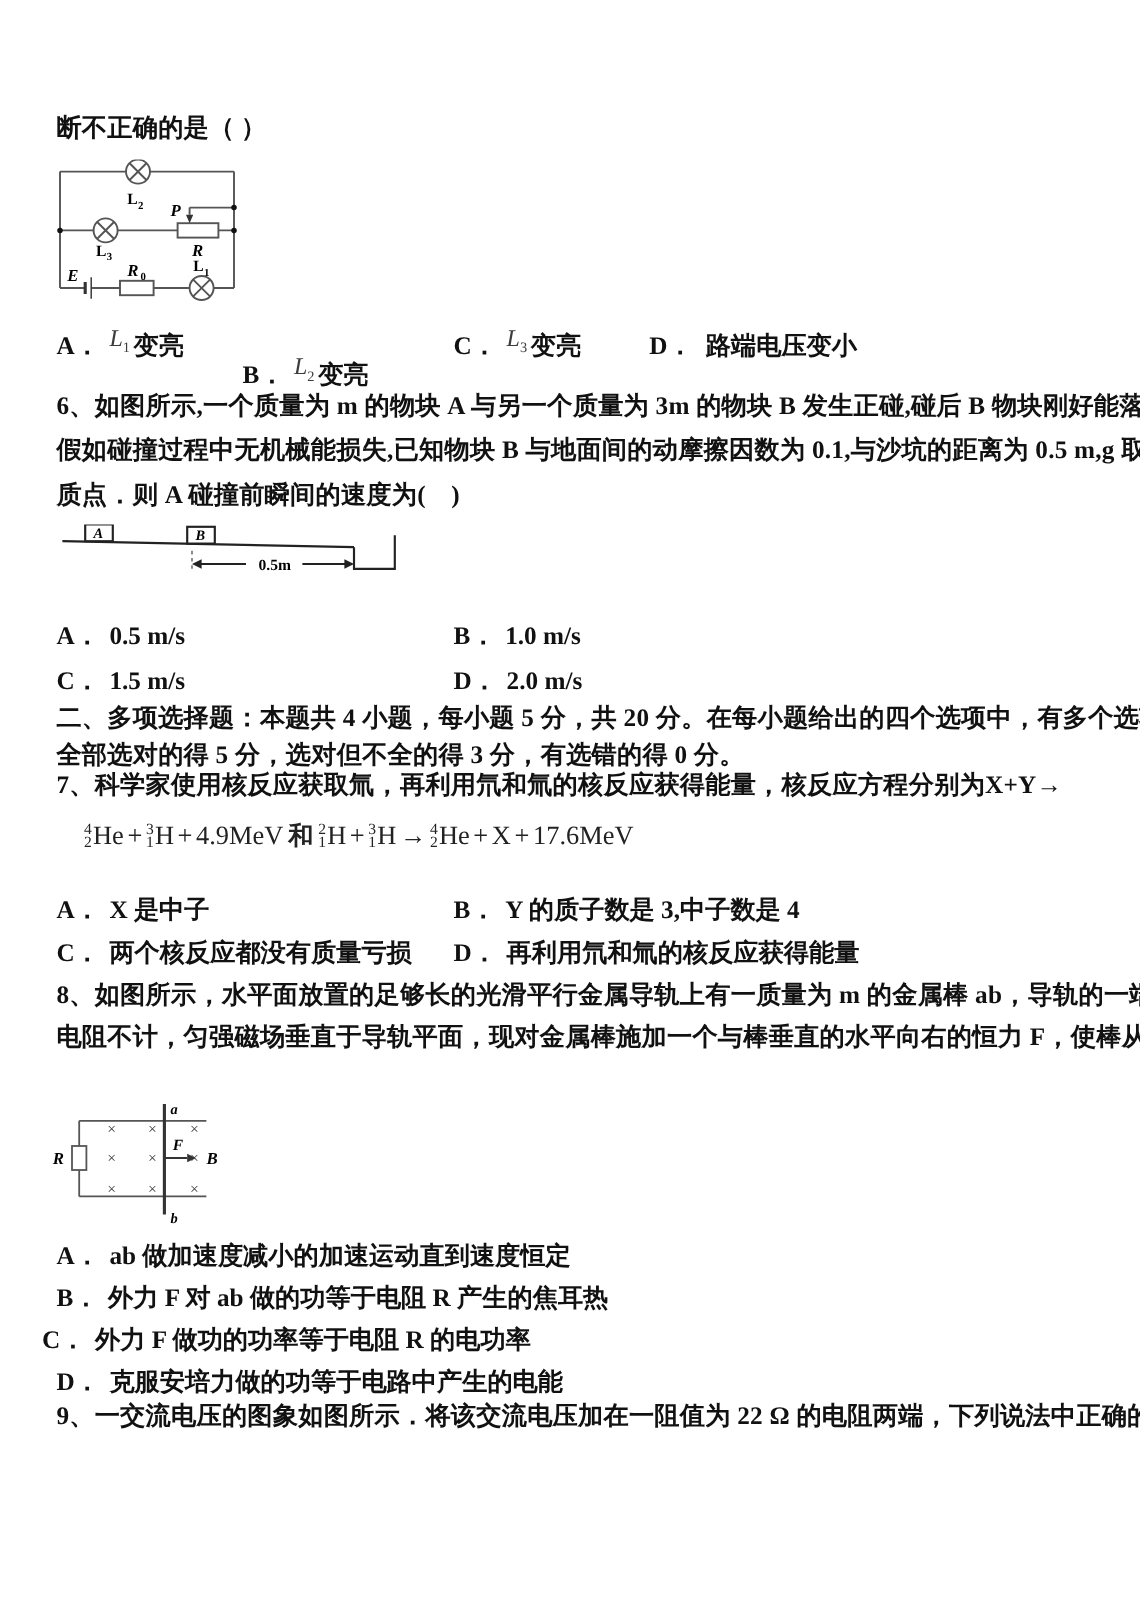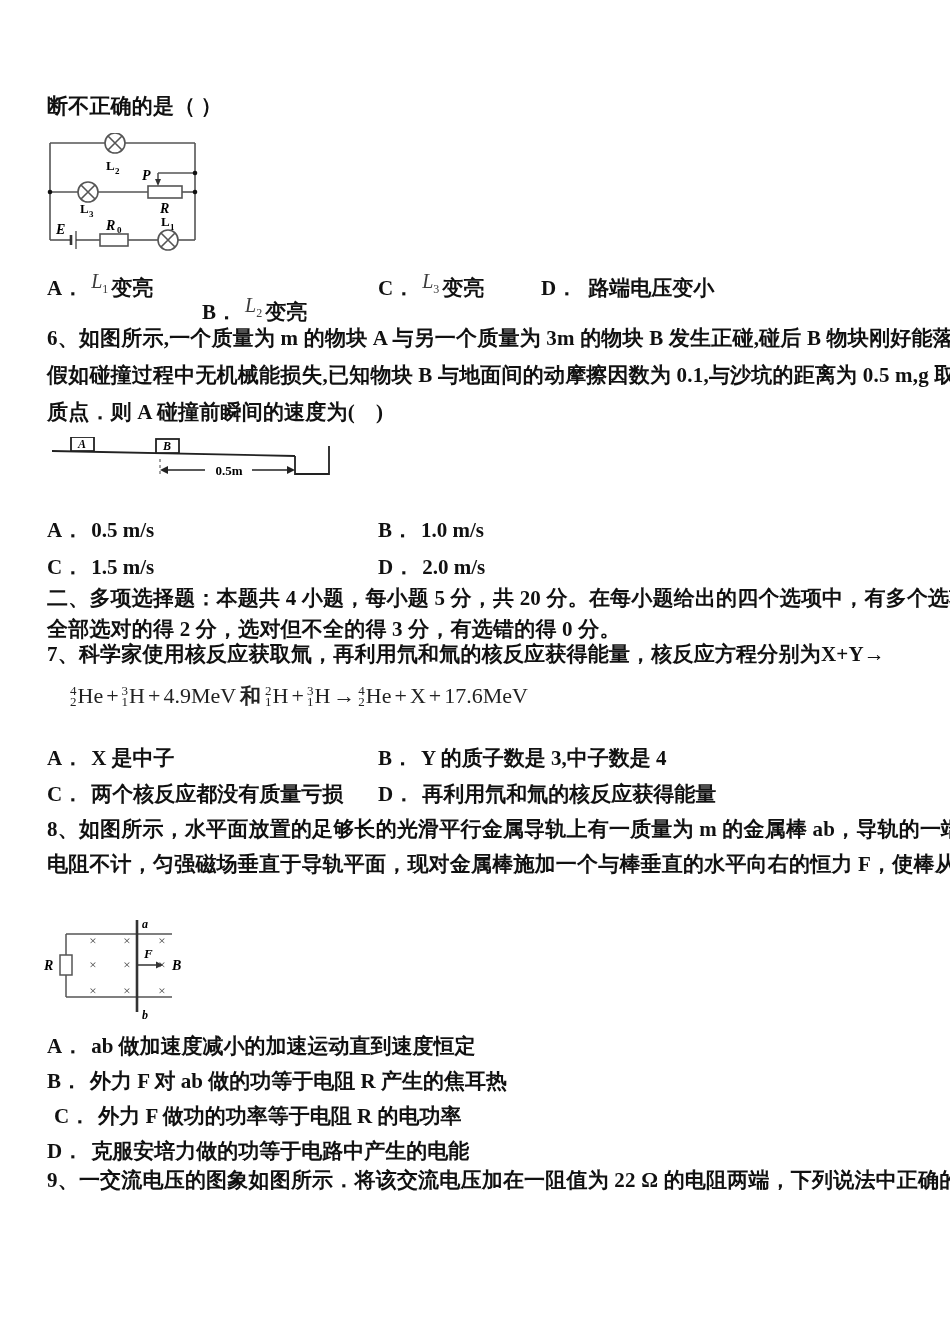--- a/index.html
+++ b/index.html
@@ -150,21 +150,21 @@
   <span class="opt" style="left:47px; top:553px;">
     <b class="olabel">C．</b><b class="otxt" style="font-weight:700">1.5 m/s</b>
   </span>
   <span class="opt" style="left:378px; top:553px;">
     <b class="olabel">D．</b><b class="otxt" style="font-weight:700">2.0 m/s</b>
   </span>
 </div>
 
 <div class="abs para tight" style="left:47px; top:583px; width:890px;">
   <div>二、多项选择题：本题共 4 小题，每小题 5 分，共 20 分。在每小题给出的四个选项中，有多个选项是符合题目要求的。</div>
-  <div>全部选对的得 2 分，选对但不全的得 3 分，有选错的得 0 分。</div>
+  <div>全部选对的得 5 分，选对但不全的得 3 分，有选错的得 0 分。</div>
 </div>
 
 <div class="abs cjk" style="left:47px; top:640px;">7、科学家使用核反应获取氚，再利用氘和氚的核反应获得能量，核反应方程分别为X+Y→</div>
 
 <div class="abs eqrow" style="left:70px; top:682px;">
   <span class="formula">
     <span class="nuc">
         <span class="pre">
           <span>4</span>
           <span>2</span>
@@ -261,21 +261,21 @@
   <text x="142" y="58" font-size="14" font-style="italic" font-weight="bold">B</text>
 </svg>
 
 <div>
   <span class="opt" style="left:47px; top:1032px;">
     <b class="olabel">A．</b><span class="otxt">ab 做加速度减小的加速运动直到速度恒定</span>
   </span>
   <span class="opt" style="left:47px; top:1067px;">
     <b class="olabel">B．</b><span class="otxt">外力 F 对 ab 做的功等于电阻 R 产生的焦耳热</span>
   </span>
-  <span class="opt" style="left:54px; top:1102px;">
+  <span class="opt" style="left:35px; top:1102px;">
     <b class="olabel">C．</b><span class="otxt">外力 F 做功的功率等于电阻 R 的电功率</span>
   </span>
   <span class="opt" style="left:47px; top:1137px;">
     <b class="olabel">D．</b><span class="otxt">克服安培力做的功等于电路中产生的电能</span>
   </span>
 </div>
 
 <div class="abs cjk" style="left:47px; top:1166px;">9、一交流电压的图象如图所示．将该交流电压加在一阻值为 22 Ω 的电阻两端，下列说法中正确的是(　　)</div>
 
 </body></html>

